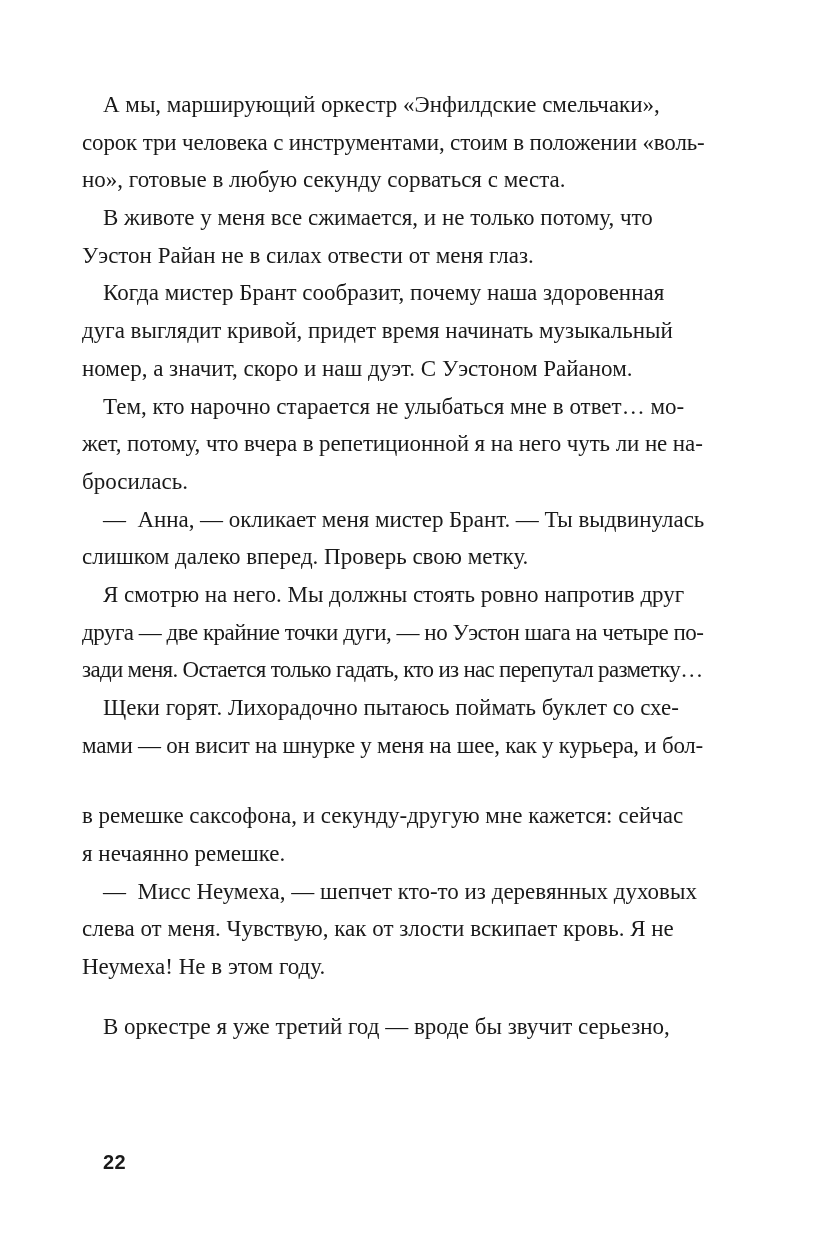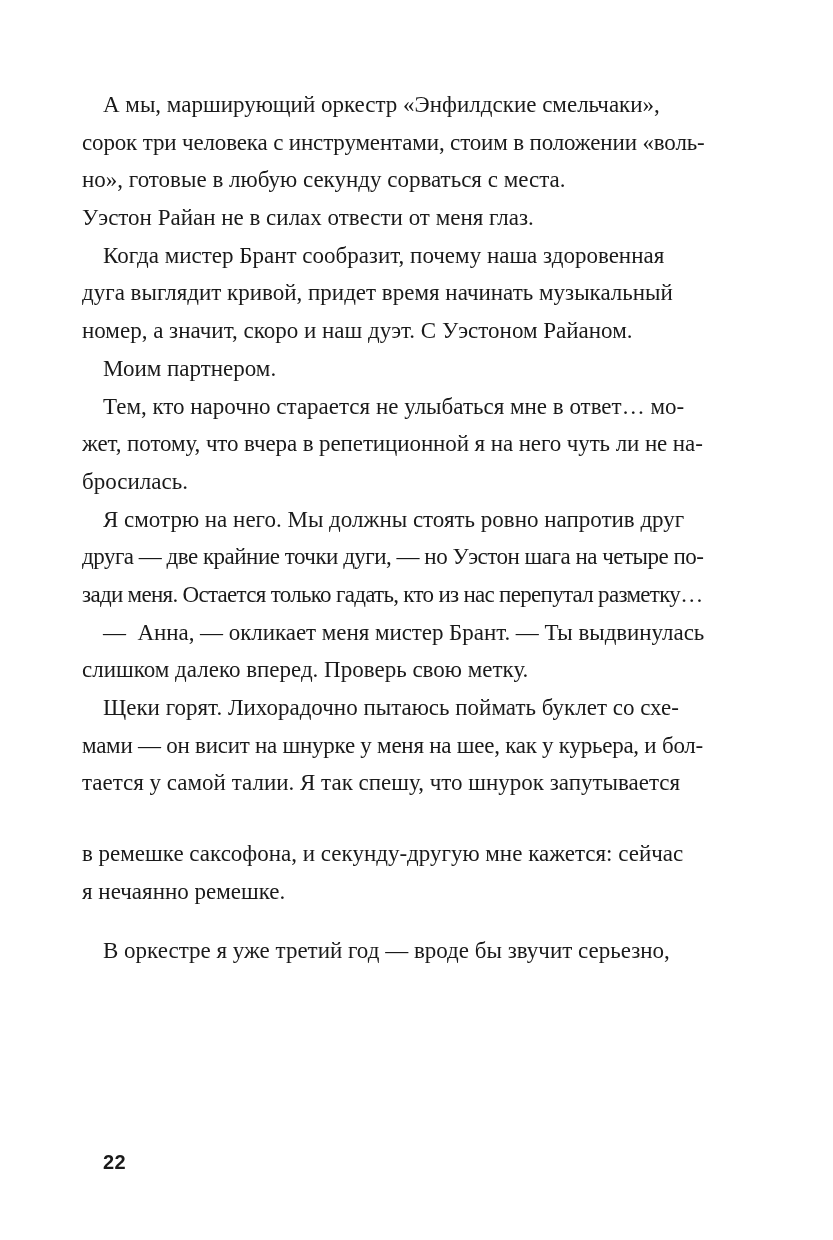--- a/index.html
+++ b/index.html
@@ -53,49 +53,51 @@
 <body>
 
 <div class="page" style="background: rgb(255, 255, 255); color: rgb(26, 26, 26);">
   <main class="text-block" id="textBlock">
       <div class="paragraph">
         <div class="line first" style="word-spacing: 0px;">А мы, марширующий оркестр «Энфилдские смельчаки»,</div>
         <div class="line" style="letter-spacing: -0.15px;">сорок три человека с инструментами, стоим в положении «воль-</div>
         <div class="line last">но», готовые в любую секунду сорваться с места.</div>
       </div>
       <div class="paragraph">
+        <div class="line first" style="word-spacing: 0px;">В животе у меня все сжимается, и не только потому, что</div>
         <div class="line last">Уэстон Райан не в силах отвести от меня глаз.</div>
       </div>
       <div class="paragraph">
         <div class="line first" style="word-spacing: 0px;">Когда мистер Брант сообразит, почему наша здоровенная</div>
         <div class="line" style="word-spacing: 0px;">дуга выглядит кривой, придет время начинать музыкальный</div>
         <div class="line last">номер, а значит, скоро и наш дуэт. С Уэстоном Райаном.</div>
       </div>
       <div class="paragraph">
-        <div class="line first last">Моим партнером.</div>
-      </div>
-      <div class="paragraph">
         <div class="line first" style="word-spacing: 0px;">Тем, кто нарочно старается не улыбаться мне в ответ… мо-</div>
         <div class="line" style="letter-spacing: -0.1px;">жет, потому, что вчера в репетиционной я на него чуть ли не на-</div>
         <div class="line last">бросилась.</div>
+      </div>
+      <div class="paragraph">
+        <div class="line first" style="letter-spacing: -0.05px;">— Анна, — окликает меня мистер Брант. — Ты выдвинулась</div>
+        <div class="line last">слишком далеко вперед. Проверь свою метку.</div>
       </div>
       <div class="paragraph">
         <div class="line first" style="word-spacing: 0px;">Я смотрю на него. Мы должны стоять ровно напротив друг</div>
         <div class="line" style="letter-spacing: -0.5px;">друга — две крайние точки дуги, — но Уэстон шага на четыре по-</div>
         <div class="line last" style="letter-spacing: -0.7px;">зади меня. Остается только гадать, кто из нас перепутал разметку…</div>
       </div>
       <div class="paragraph">
-        <div class="line first" style="letter-spacing: -0.05px;">— Анна, — окликает меня мистер Брант. — Ты выдвинулась</div>
-        <div class="line last">слишком далеко вперед. Проверь свою метку.</div>
+        <div class="line first" style="word-spacing: 0px;">Щеки горят. Лихорадочно пытаюсь поймать буклет со схе-</div>
+        <div class="line" style="letter-spacing: -0.25px;">мами — он висит на шнурке у меня на шее, как у курьера, и бол-</div>
+        <div class="line" style="word-spacing: 0px; margin-top: 33px;">в ремешке саксофона, и секунду-другую мне кажется: сейчас</div>
+        <div class="line last">я нечаянно ремешке.</div>
       </div>
       <div class="paragraph">
-        <div class="line first" style="word-spacing: 0px;">Щеки горят. Лихорадочно пытаюсь поймать буклет со схе-</div>
-        <div class="line" style="letter-spacing: -0.25px;">мами — он висит на шнурке у меня на шее, как у курьера, и бол-</div>
-        <div class="line" style="word-spacing: 0px;">тается у самой талии. Я так спешу, что шнурок запутывается</div>
-        <div class="line" style="word-spacing: 0px; margin-top: 33px;">в ремешке саксофона, и секунду-другую мне кажется: сейчас</div>
-        <div class="line last">я нечаянно ремешке.</div>
+        <div class="line first" style="word-spacing: 0px;">— Мисс Неумеха, — шепчет кто-то из деревянных духовых</div>
+        <div class="line" style="word-spacing: 0px;">слева от меня. Чувствую, как от злости вскипает кровь. Я не</div>
+        <div class="line last">Неумеха! Не в этом году.</div>
       </div>
       <div class="paragraph">
         <div class="line first" style="word-spacing: 0px; margin-top: 22px;">В оркестре я уже третий год — вроде бы звучит серьезно,</div>
       </div>
     </main>
   <div class="page-number">22</div>
 </div>
 
 </body></html>

